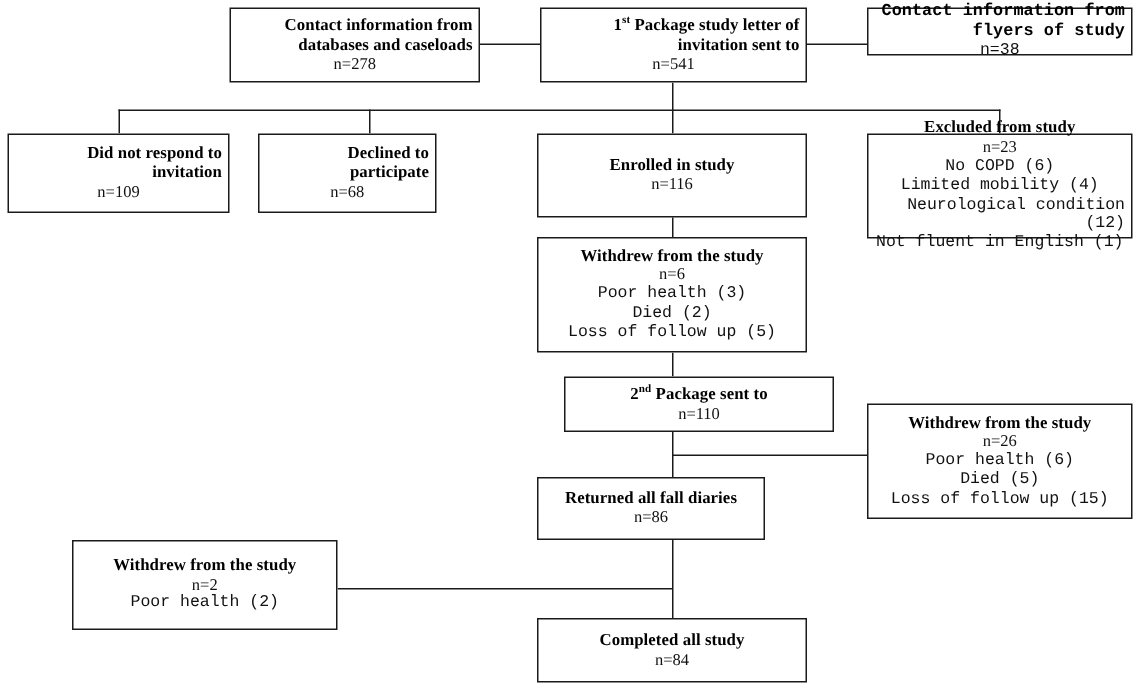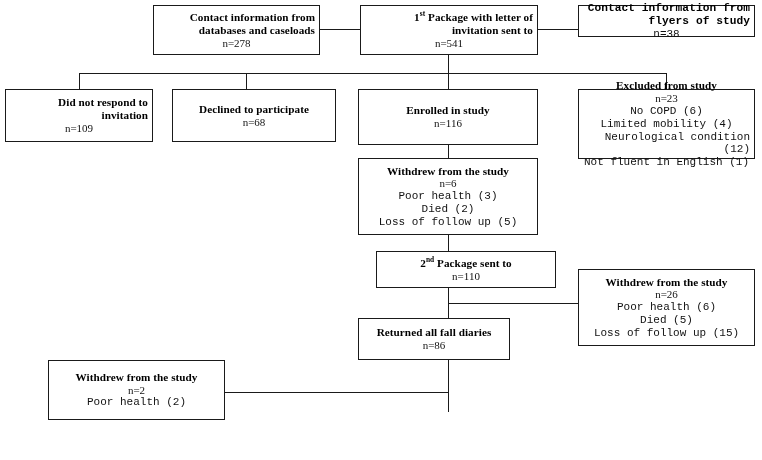--- a/index.html
+++ b/index.html
@@ -84,35 +84,35 @@
 
   <div class="line vline" style="left:448px; top:360px; height:52px;"></div>
   <div class="line hline" style="left:225px; top:392px; width:223px;"></div>
 
   <div class="box" style="left:153px; top:5px; width:167px; height:50px;">
     <div class="ttl">Contact information from databases and caseloads</div>
     <div class="n">n=278</div>
   </div>
 
   <div class="box" style="left:360px; top:5px; width:178px; height:50px;">
-    <div class="ttl"><span>1</span><sup>st</sup><span> Package with letter of invitation sent to</span></div>
+    <div class="ttl"><span>1</span><sup>st</sup><span> Package study letter of invitation sent to</span></div>
     <div class="n">n=541</div>
   </div>
 
   <div class="box" style="left:578px; top:5px; width:177px; height:32px;font-family:Liberation Mono, monospace;">
     <div class="ttl">Contact information from flyers of study</div>
     <div class="n">n=38</div>
   </div>
 
   <div class="box" style="left:5px; top:89px; width:148px; height:53px;">
     <div class="ttl">Did not respond to invitation</div>
     <div class="n">n=109</div>
   </div>
 
-  <div class="box" style="left:172px; top:89px; width:164px; height:53px;">
+  <div class="box" style="left:172px; top:89px; width:119px; height:53px;">
     <div class="ttl">Declined to participate</div>
     <div class="n">n=68</div>
   </div>
 
   <div class="box" style="left:358px; top:89px; width:180px; height:56px;">
     <div class="ttl">Enrolled in study</div>
     <div class="n">n=116</div>
   </div>
 
   <div class="box" style="left:578px; top:89px; width:177px; height:70px;">
@@ -149,14 +149,18 @@
     <div class="ttl">Returned all fall diaries</div>
     <div class="n">n=86</div>
   </div>
 
   <div class="box" style="left:48px; top:360px; width:177px; height:60px;">
     <div class="ttl">Withdrew from the study</div>
     <div class="n">n=2</div>
     <div class="sub">Poor health (2)</div>
   </div>
 
+  <div class="box" style="left:358px; top:412px; width:180px; height:43px;">
+    <div class="ttl">Completed all study</div>
+    <div class="n">n=84</div>
+  </div>
 
 </div>
 
 </body></html>

